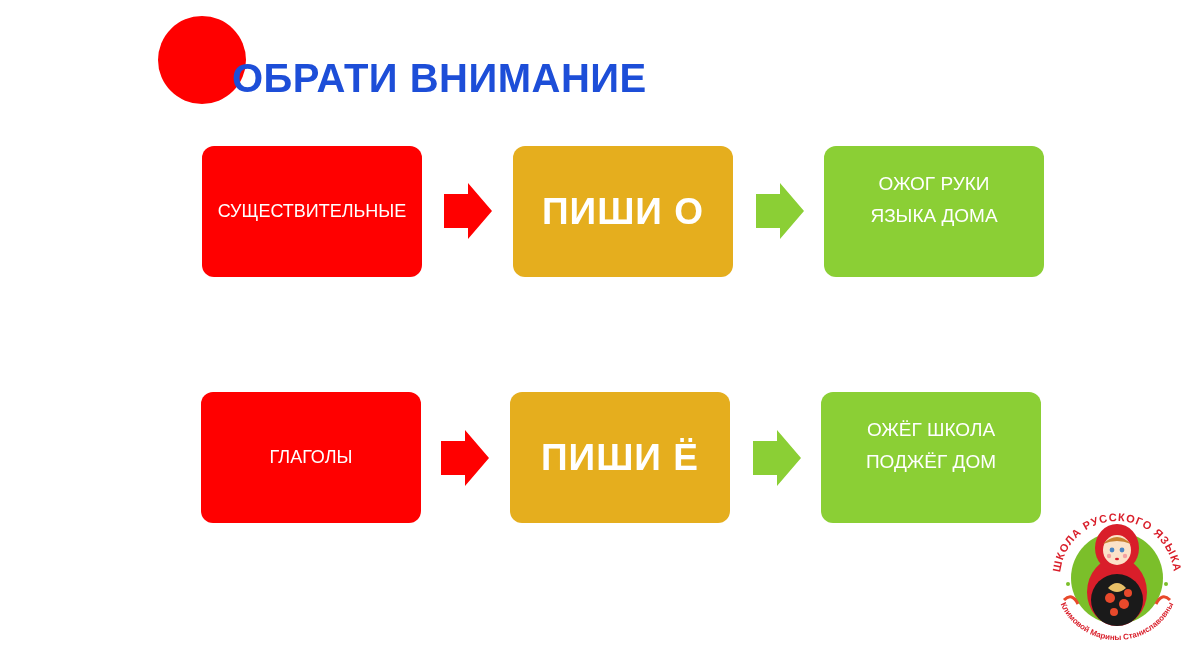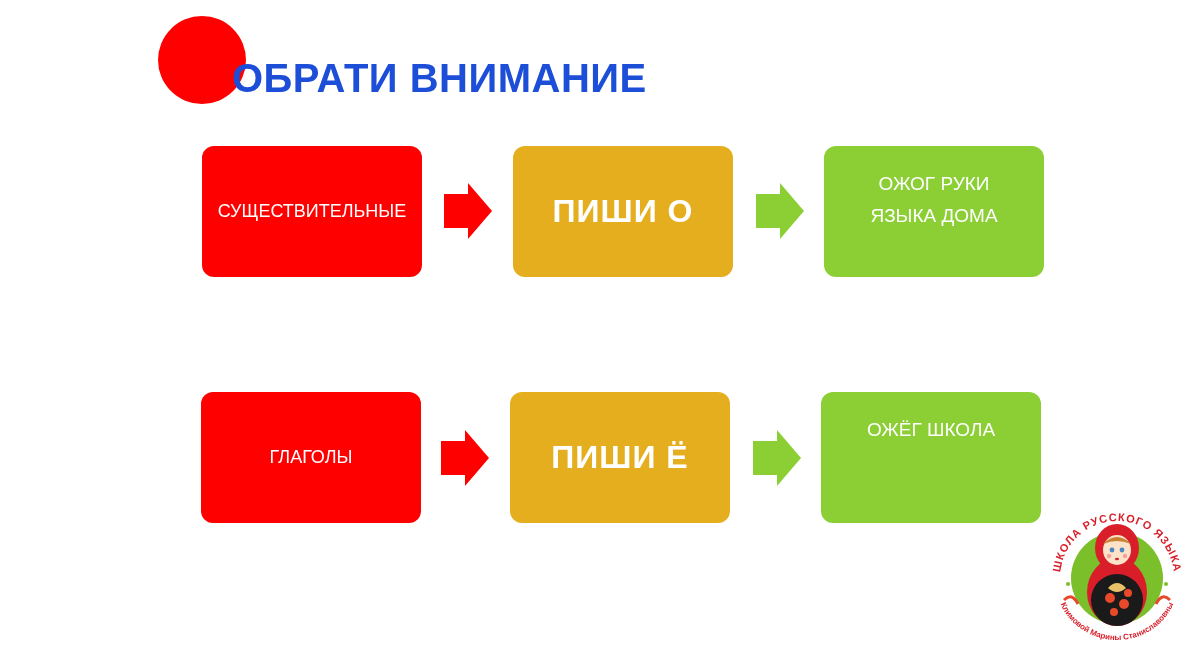--- a/index.html
+++ b/index.html
@@ -18,21 +18,21 @@
       font-weight: bold; font-size: 40px; letter-spacing: 0.5px;
       line-height: 44px; white-space: nowrap;
     }
     .box {
       position: absolute; width: 220px; height: 131px;
       border-radius: 12px; display: flex; flex-direction: column;
       align-items: center; justify-content: center; color: #ffffff;
       text-align: center;
     }
     .box.red .label { font-weight: normal; font-size: 18px; }
-    .box.gold .label { font-weight: bold; font-size: 32px; letter-spacing: 1px; }
+    .box.gold .label { font-weight: bold; font-size: 37px; letter-spacing: 1px; }
     .box.green { justify-content: flex-start; padding-top: 22px; box-sizing: border-box; }
     .box.green .line { font-size: 19px; line-height: 32px; }
     .arrow { position: absolute; width: 48px; height: 56px; }
     .logo { position: absolute; left: 1042px; top: 500px; width: 150px; height: 140px; }
   </style>
 </head>
 <body>
 
 <div class="circle" style="background:#ff0000;"></div>
 <div class="title" style="color:#1d4ed8;">ОБРАТИ ВНИМАНИЕ</div>
@@ -61,20 +61,21 @@
   <polygon points="0,11 24,11 24,0 48,28 24,56 24,45 0,45" fill="#ff0000"></polygon>
 </svg>
 <div class="box gold" style="left:510px; top:392px; background:#e5ae1e;">
   <span class="label">ПИШИ Ё</span>
 </div>
 <svg class="arrow" style="left:753px; top:430px;" viewBox="0 0 48 56">
   <polygon points="0,11 24,11 24,0 48,28 24,56 24,45 0,45" fill="#8bcf35"></polygon>
 </svg>
 <div class="box green" style="left:821px; top:392px; background:#8bcf35;">
   <span class="line">ОЖЁГ ШКОЛА</span>
+  <span class="line">ПОДЖЁГ ДОМ</span>
 </div>
 
 <svg class="logo" viewBox="0 0 150 140">
   <defs>
     <path id="arcTop" d="M 18 78 A 57 57 0 0 1 132 78"></path>
     <path id="arcBot" d="M 14 82 A 61 58 0 0 0 136 82"></path>
   </defs>
   <circle cx="75" cy="78" r="46" fill="#7bbf2a"></circle>
   <text font-family="Liberation Sans, sans-serif" font-size="11" font-weight="bold" fill="#d91e2a" letter-spacing="1">
     <textPath href="#arcTop" startOffset="50%" text-anchor="middle">ШКОЛА РУССКОГО ЯЗЫКА</textPath>

